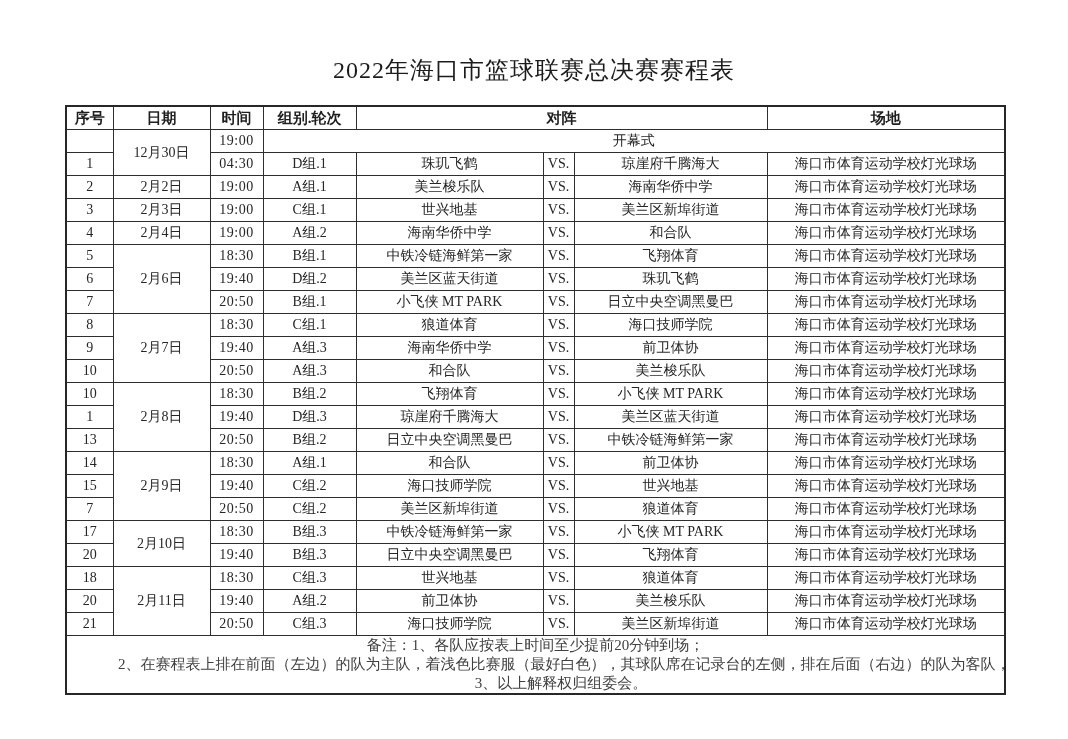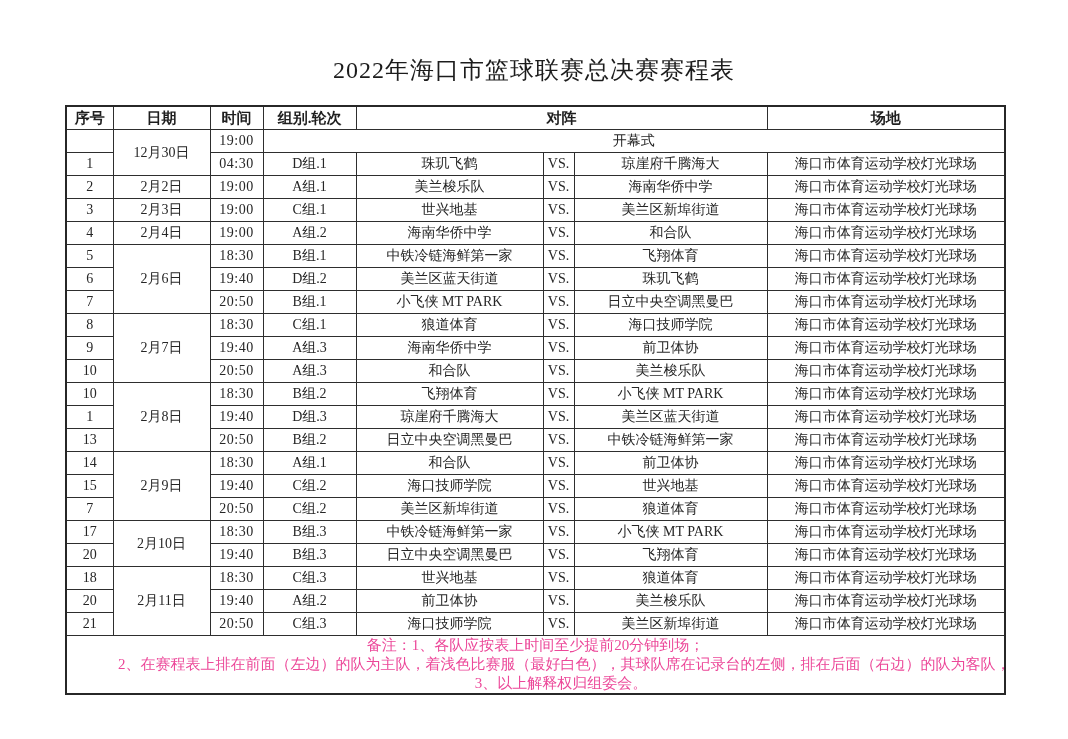--- a/index.html
+++ b/index.html
@@ -64,21 +64,21 @@
     text-align: left;
     white-space: normal;
     vertical-align: top;
     padding: 2px 7px 5px 6px;
     height: auto;
   }
   .note {
     margin: 0;
     font-size: 15px;
     line-height: 19px;
-    color: #ec4899;
+    color: #404040;
   }
   .note.indent { text-indent: 3.4em; }
 </style>
 </head>
 <body>
 
 <div class="page">
 
   <h1 class="doc-title">2022年海口市篮球联赛总决赛赛程表</h1>
 

